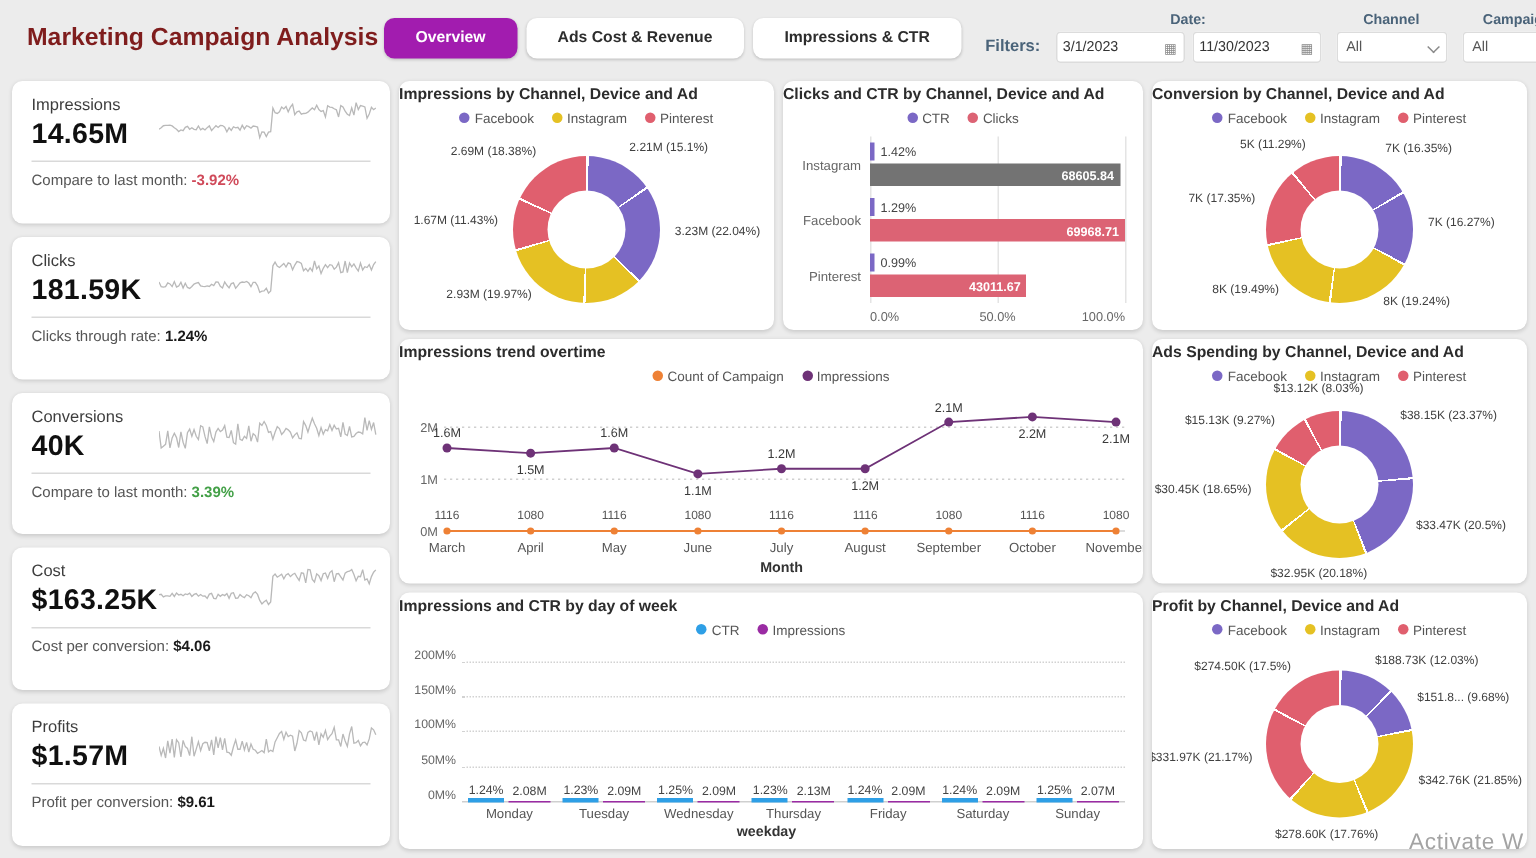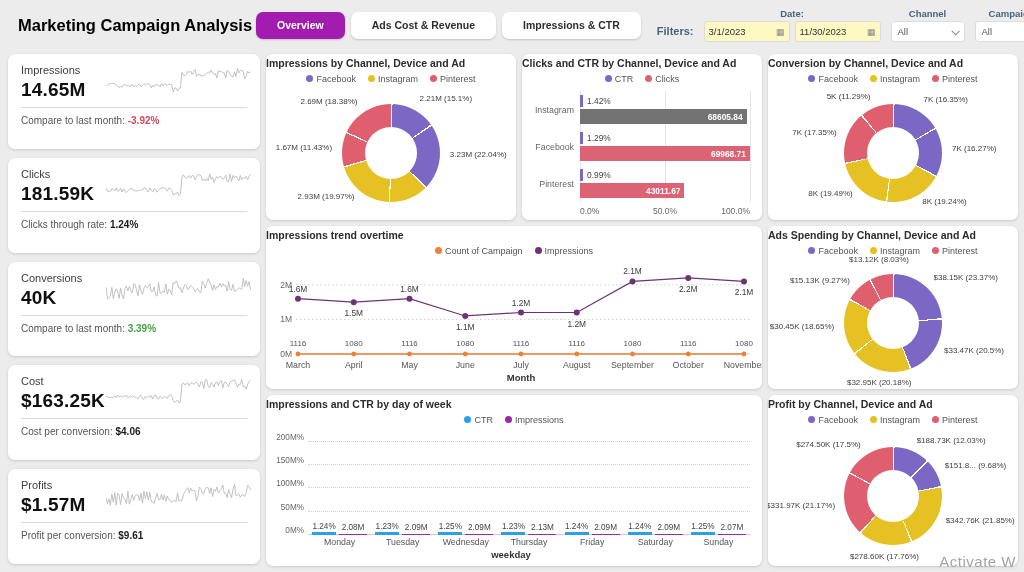--- a/index.html
+++ b/index.html
@@ -1,29 +1,29 @@
 <!DOCTYPE html>
 <html><head>
 <meta charset="utf-8">
 <style>
   html,body{margin:0;padding:0}
   body{width:1024px;height:572px;background:#ececec;font-family:"Liberation Sans",sans-serif;overflow:hidden;position:relative;-webkit-font-smoothing:antialiased}
   
   header{position:absolute;left:0;top:0;width:100%;height:50px;display:flex;align-items:center}
   .title-wrap{width:256px;padding-left:18px;display:flex;align-items:center;gap:7px;box-sizing:border-box}
-  h1{font-size:16.5px;color:#000000;margin:0;font-weight:bold;white-space:nowrap}
+  h1{font-size:16.5px;color:#7f1d1d;margin:0;font-weight:bold;white-space:nowrap}
   .info{width:14px;height:14px;border:1.3px solid #61788c;border-radius:50%;color:#61788c;font-size:9.5px;display:flex;align-items:center;justify-content:center;flex:none;font-weight:bold}
   .tabs{display:flex;gap:6px}
   .tab{height:27px;padding:0 21px;border-radius:7px;border:none;background:#fff;color:#2d2d2d;font-weight:bold;font-size:10.5px;box-shadow:0 1px 2px rgba(0,0,0,.18);font-family:inherit;cursor:pointer;white-space:nowrap}
   .tab.active{background:#a21caf;color:#fff}
   .filters{display:flex;align-items:flex-end;gap:10px;margin-left:16px}
   .f-label{font-weight:bold;color:#4a6379;font-size:11px;margin-bottom:5px}
   .f-cap{font-size:9.5px;color:#4a6379;font-weight:bold;text-align:center;margin-bottom:2px}
   .f-date-inputs{display:flex;gap:5px}
-  .dinput{background:#fef9c3;border-radius:3px;height:21px;display:flex;align-items:center;justify-content:space-between;padding:0 5px;font-size:9.5px;color:#333;width:76px;box-shadow:inset 0 0 0 1px #dcdcdc}
+  .dinput{background:#ffffff;border-radius:3px;height:21px;display:flex;align-items:center;justify-content:space-between;padding:0 5px;font-size:9.5px;color:#333;width:76px;box-shadow:inset 0 0 0 1px #dcdcdc}
   .cal{color:#8a8a8a;font-size:9px}
   .select{background:#fff;border-radius:3px;height:21px;display:flex;align-items:center;justify-content:space-between;padding:0 7px;font-size:9.5px;color:#555;width:60px;box-shadow:inset 0 0 0 1px #dcdcdc;cursor:pointer}
   .chev{width:5px;height:5px;border-right:1.3px solid #8a8a8a;border-bottom:1.3px solid #8a8a8a;transform:rotate(45deg) translateY(-1px)}
   
   aside{position:absolute;left:8px;top:54px;width:252px;bottom:8px;display:flex;flex-direction:column;gap:9px}
   .kcard{background:#fff;border-radius:7px;box-shadow:0 1px 3px rgba(0,0,0,.15);flex:1;padding:8px 13px 6px;display:flex;flex-direction:column;position:relative;overflow:hidden}
   .k-title{font-size:11px;color:#3d3d3d;margin:2px 0 3px}
   .k-value{font-size:19px;font-weight:bold;color:#101010;letter-spacing:.2px}
   .k-spark{position:absolute;right:8px;top:7px;width:146px;height:40px}
   .k-div{border-bottom:1px solid #d9d9d9;margin-top:6px}

